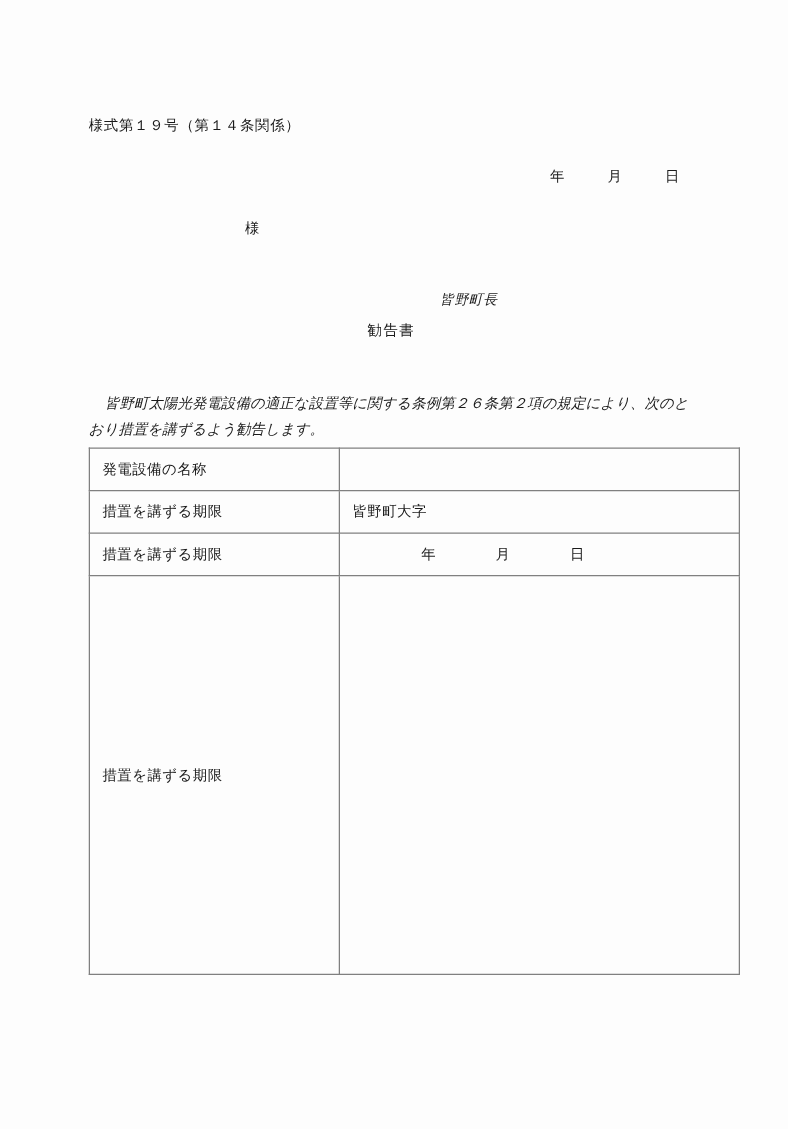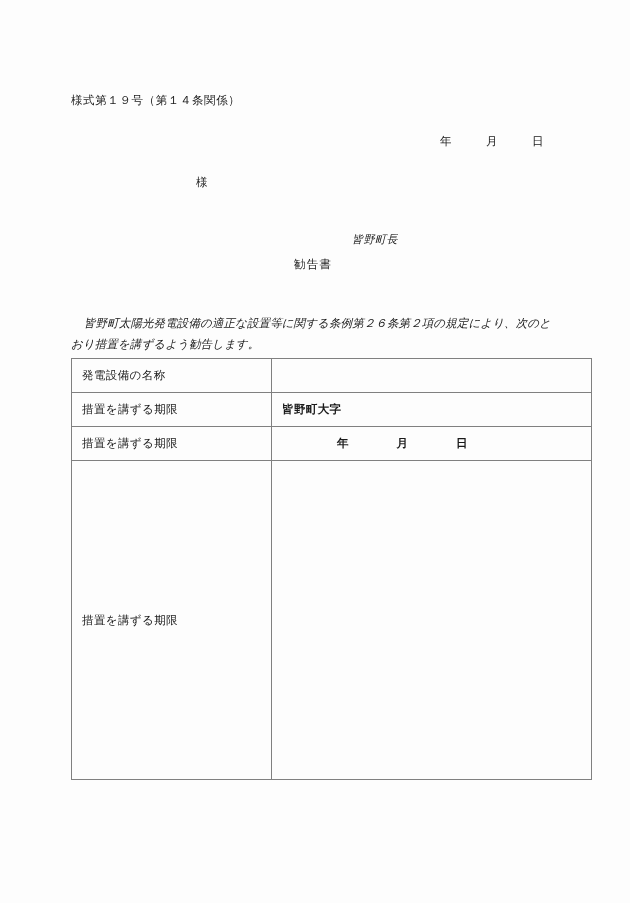--- a/index.html
+++ b/index.html
@@ -98,21 +98,20 @@
     border: 1px solid #808080;
     padding: 0 10px;
     vertical-align: middle;
     letter-spacing: 0.4px;
   }
   .col-label {
     width: 179px;
   }
   .col-value {
     width: 299px;
-    font-weight: bold;
   }
   .row-short td {
     height: 33px;
     margin-top: 12px;
   }
   .row-tall td {
     height: 318px;
   }
   .date-blanks {
     white-space: pre;

